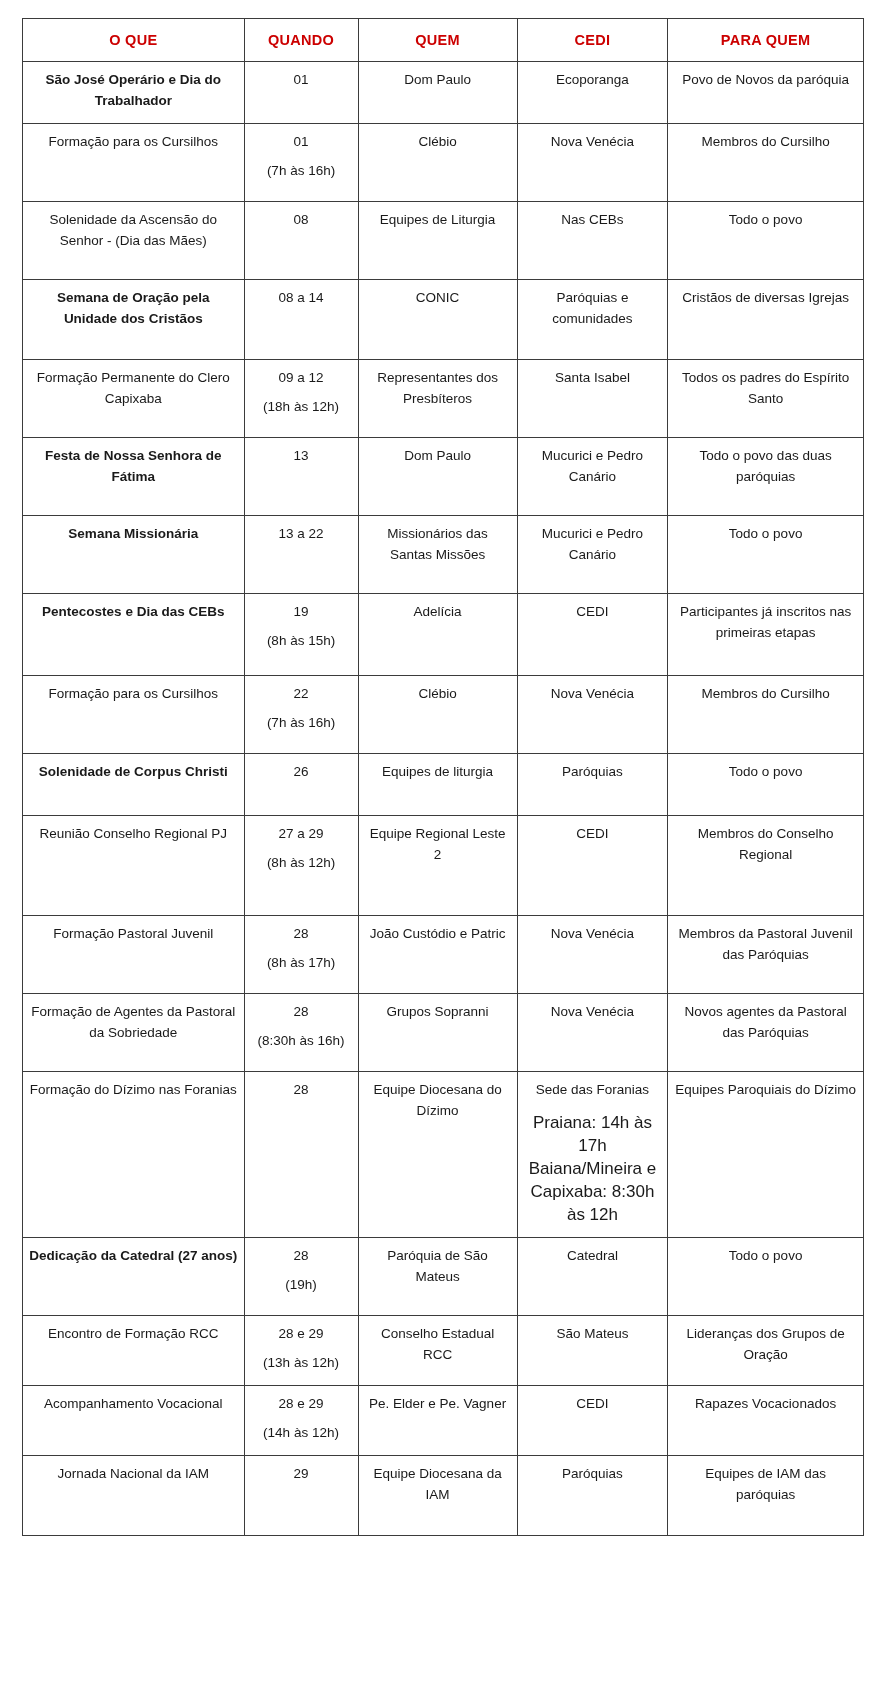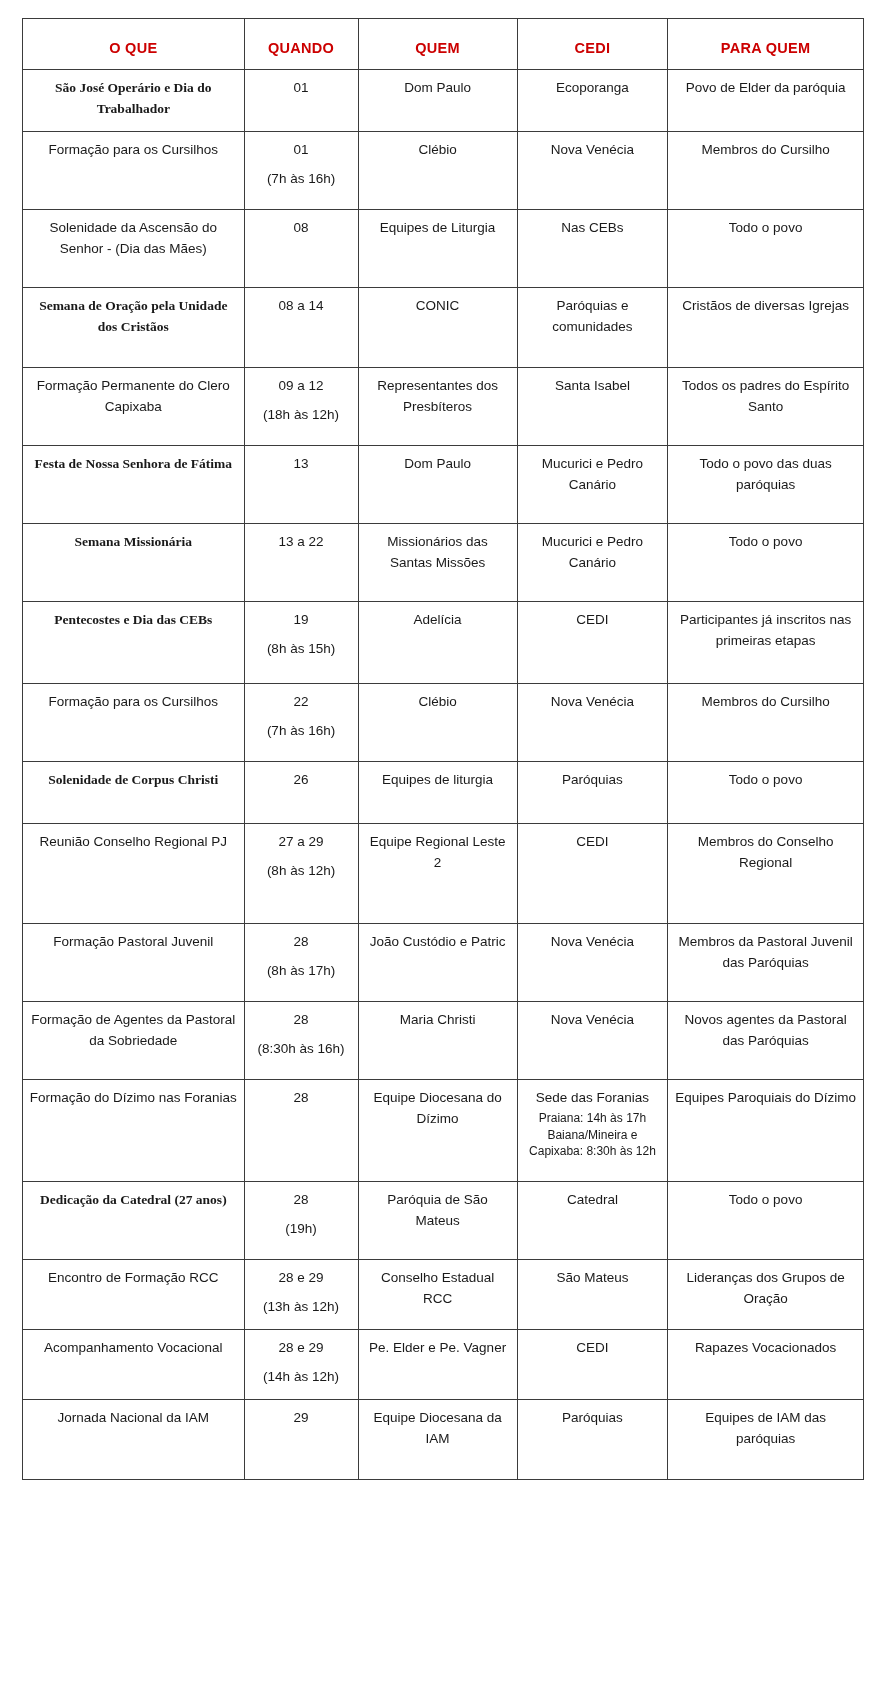--- a/index.html
+++ b/index.html
@@ -35,42 +35,41 @@
     padding: 8px 6px 10px 6px;
     font-size: 13.5px;
     line-height: 1.55;
     text-align: center;
   }
   table.schedule thead th {
     color: #cc0000;
     font-weight: bold;
     font-size: 14.5px;
     letter-spacing: 0.3px;
-    padding-top: 18px;
+    padding-top: 10px;
     padding-bottom: 10px;
     vertical-align: middle;
     margin-top: 40px;
   }
   td.what {
     text-align: center;
   }
   td.what.bold, td.bold {
     font-weight: bold;
-    font-family: Liberation Serif, serif;
   }
   .sub {
     display: block;
     margin-top: 8px;
     font-weight: normal;
   }
   .note-small {
     display: block;
-    font-size: 12px;
+    font-size: 17px;
     line-height: 1.35;
-    margin-top: 1px;
+    margin-top: 11px;
   }
 </style>
 </head>
 <body>
 
 <div class="page">
   <table class="schedule">
     <colgroup>
       <col class="c0">
         <col class="c1">
@@ -86,21 +85,21 @@
         <th>CEDI</th>
         <th>PARA QUEM</th>
       </tr>
     </thead>
     <tbody id="table-body">
         <tr style="height: 62px;">
           <td class="what bold">São José Operário e Dia do Trabalhador</td>
           <td><span>01</span></td>
           <td>Dom Paulo</td>
           <td><span>Ecoporanga</span></td>
-          <td>Povo de Elder da paróquia</td>
+          <td>Povo de Novos da paróquia</td>
         </tr>
         <tr style="height: 78px;">
           <td class="what">Formação para os Cursilhos</td>
           <td><span>01</span><span class="sub">(7h às 16h)</span></td>
           <td>Clébio</td>
           <td><span>Nova Venécia</span></td>
           <td>Membros do Cursilho</td>
         </tr>
         <tr style="height: 78px;">
           <td class="what">Solenidade da Ascensão do Senhor - (Dia das Mães)</td>
@@ -168,21 +167,21 @@
         <tr style="height: 78px;">
           <td class="what">Formação Pastoral Juvenil</td>
           <td><span>28</span><span class="sub">(8h às 17h)</span></td>
           <td>João Custódio e Patric</td>
           <td><span>Nova Venécia</span></td>
           <td>Membros da Pastoral Juvenil das Paróquias</td>
         </tr>
         <tr style="height: 78px;">
           <td class="what">Formação de Agentes da Pastoral da Sobriedade</td>
           <td><span>28</span><span class="sub">(8:30h às 16h)</span></td>
-          <td>Maria Christi</td>
+          <td>Grupos Sopranni</td>
           <td><span>Nova Venécia</span></td>
           <td>Novos agentes da Pastoral das Paróquias</td>
         </tr>
         <tr style="height: 102px;">
           <td class="what">Formação do Dízimo nas Foranias</td>
           <td><span>28</span></td>
           <td>Equipe Diocesana do Dízimo</td>
           <td><span>Sede das Foranias</span><span class="note-small">Praiana: 14h às 17h Baiana/Mineira e Capixaba: 8:30h às 12h</span></td>
           <td>Equipes Paroquiais do Dízimo</td>
         </tr>

